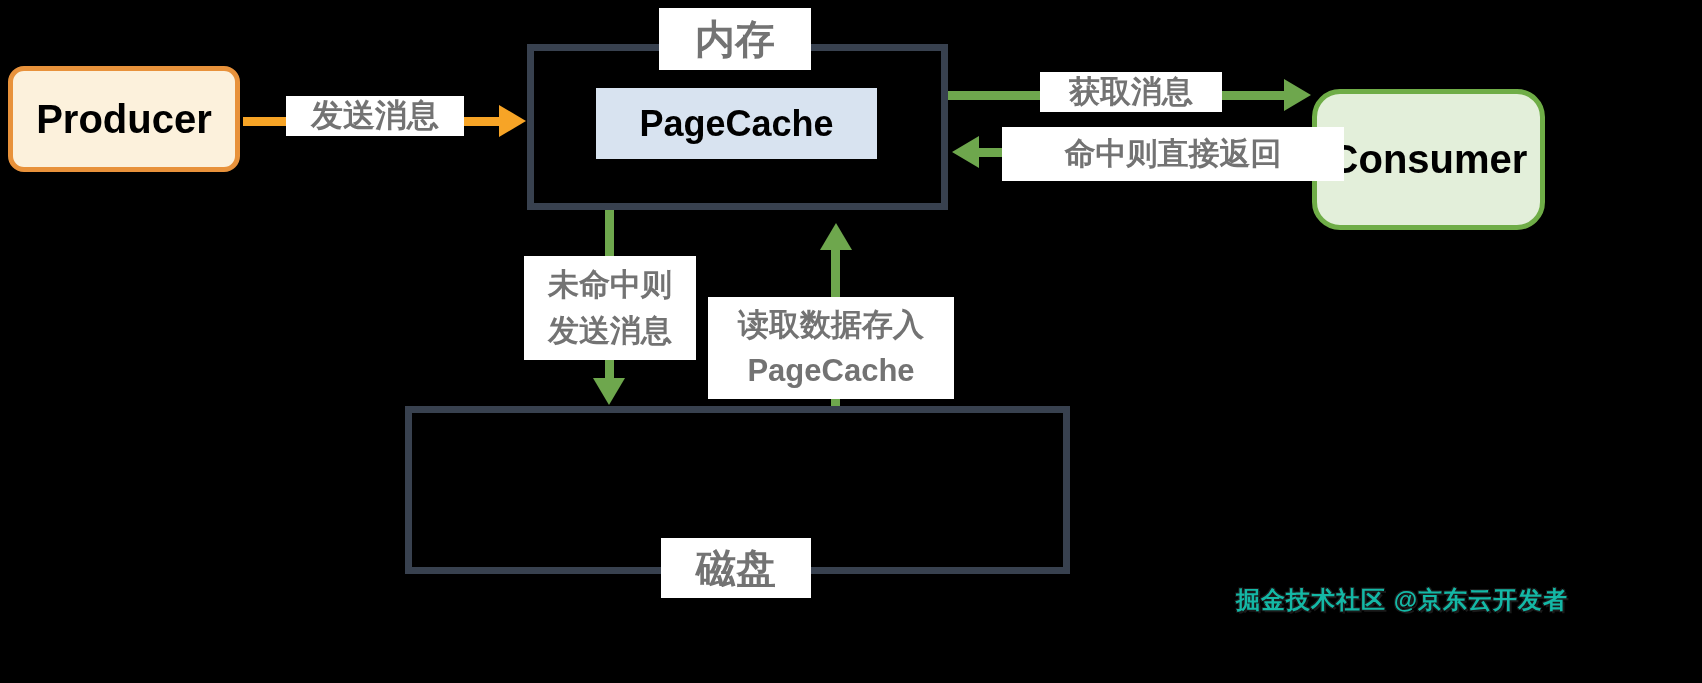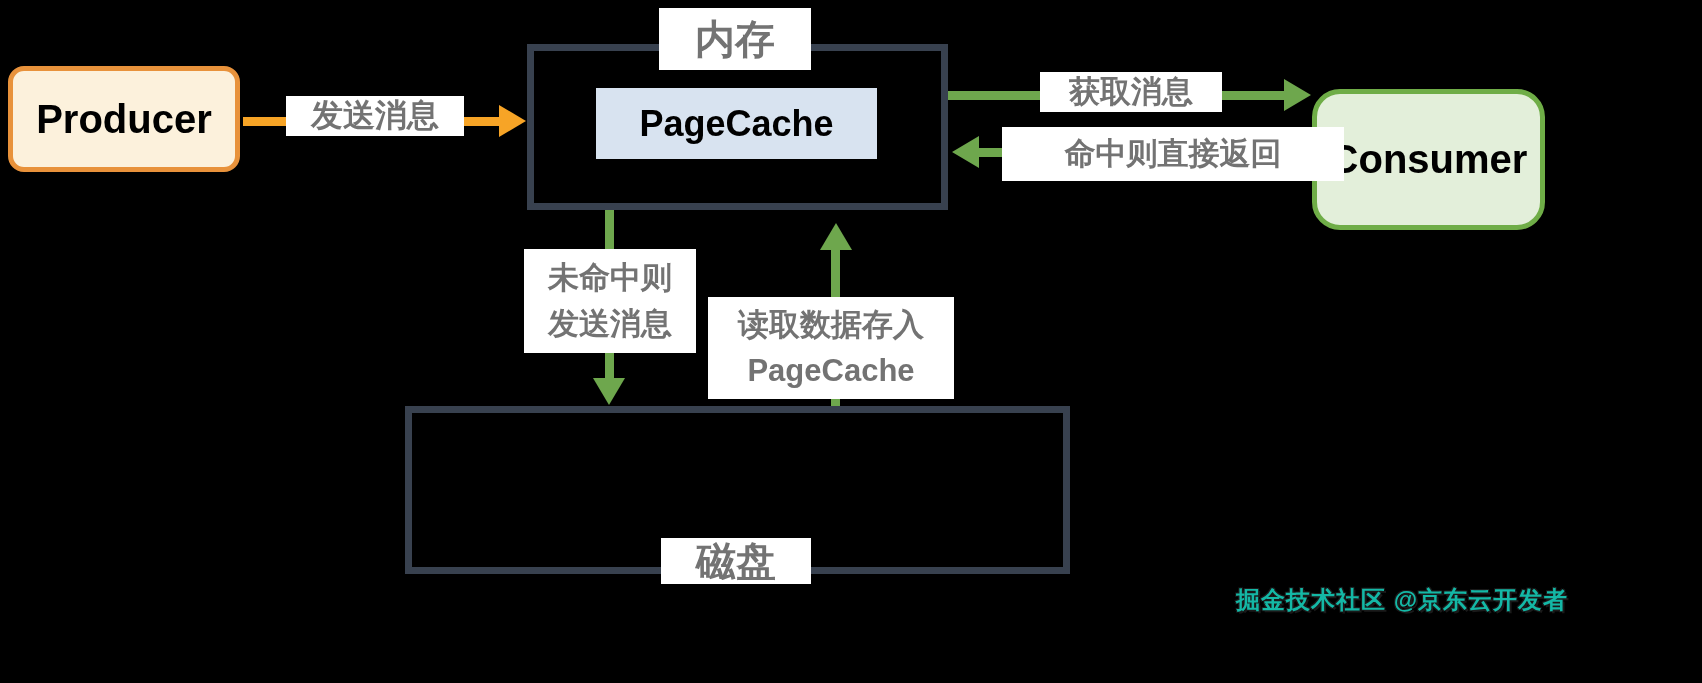--- a/index.html
+++ b/index.html
@@ -41,25 +41,25 @@
     display:flex;align-items:center;justify-content:center;
     font-size:36px;font-weight:700;z-index:1;
   }
   
   .lbl{
     position:absolute;background:var(--label-bg,#fff);
     display:flex;align-items:center;justify-content:center;
     font-weight:700;z-index:3;text-align:center;color:#737373;
   }
   .lbl-memory{left:659px;top:8px;width:152px;height:62px;font-size:40px;}
-  .lbl-disk{left:661px;top:538px;width:150px;height:46px;font-size:40px;}
+  .lbl-disk{left:661px;top:538px;width:150px;height:60px;font-size:40px;}
   .lbl-send{left:286px;top:96px;width:178px;height:40px;font-size:32px;font-family:Liberation Mono, monospace;}
   .lbl-fetch{left:1040px;top:72px;width:182px;height:40px;font-size:31px;}
   .lbl-hit{left:1002px;top:127px;width:342px;height:54px;font-size:31px;}
-  .lbl-miss{left:524px;top:249px;width:172px;height:104px;font-size:31px;flex-direction:column;line-height:1.5;}
+  .lbl-miss{left:524px;top:256px;width:172px;height:104px;font-size:31px;flex-direction:column;line-height:1.5;}
   .lbl-store{left:708px;top:257px;width:246px;height:102px;font-size:31px;flex-direction:column;line-height:1.5;margin-top:40px;}
   
   .stem{position:absolute;z-index:1;}
   .stem.green{background:var(--green-arrow,#6EA74D);}
   .stem.orange{background:var(--orange-arrow,#F7A426);}
   .tri{position:absolute;width:0;height:0;z-index:2;}
   .tri-right{border-top:16px solid transparent;border-bottom:16px solid transparent;}
   .tri-left{border-top:16px solid transparent;border-bottom:16px solid transparent;}
   .tri-down{border-left:16px solid transparent;border-right:16px solid transparent;}
   .tri-up{border-left:16px solid transparent;border-right:16px solid transparent;}

